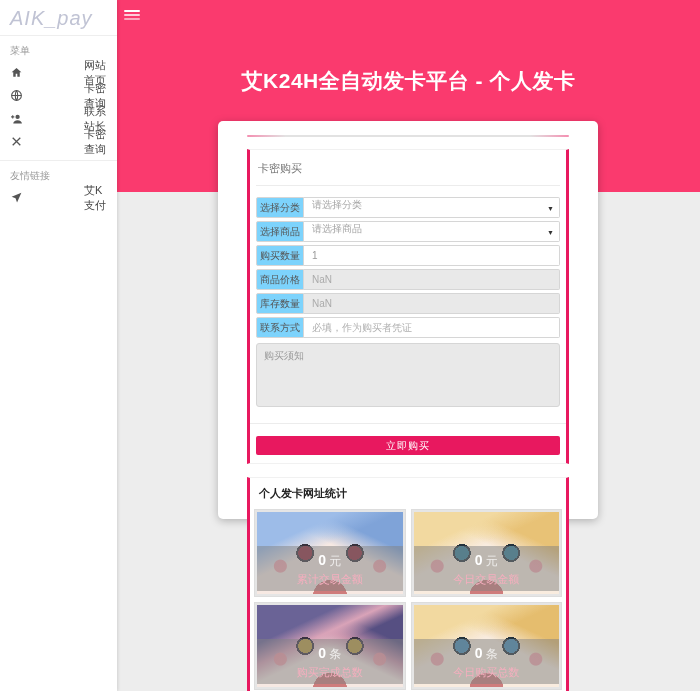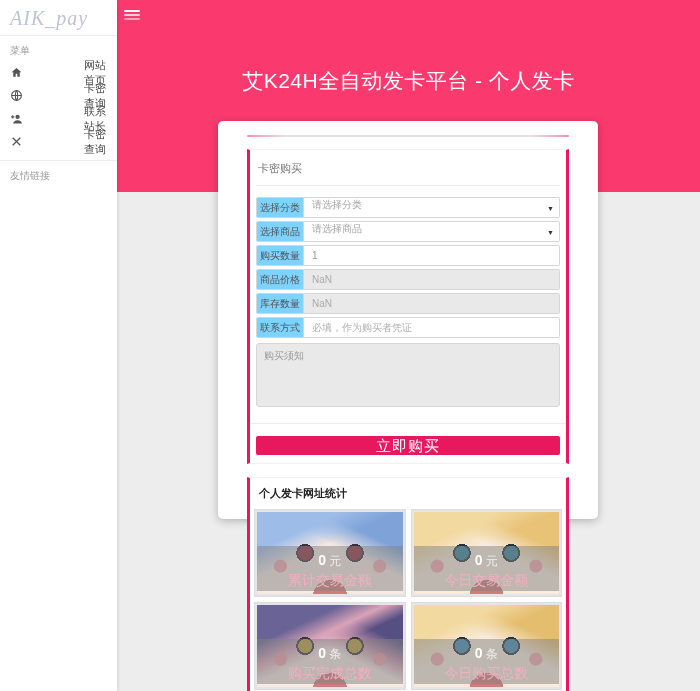--- a/index.html
+++ b/index.html
@@ -5,36 +5,36 @@
   html,body{margin:0;padding:0;}
   body{
     width:700px;height:691px;position:relative;overflow:hidden;
     background:#ededed;
     font-family:"Liberation Sans","DejaVu Sans",sans-serif;
   }
   
   .sidebar{position:absolute;left:0;top:0;width:117px;height:691px;background:#fff;
     box-shadow:1px 0 3px rgba(0,0,0,.12);z-index:10;}
   .logo{padding:7px 10px 4px;font-size:20px;color:#c0c3d4;letter-spacing:1px;
-    font-style:italic;font-weight:300;border-bottom:1px solid #eee;height:24px;cursor:pointer;font-family:Liberation Serif, serif;}
+    font-style:italic;font-weight:300;border-bottom:1px solid #eee;height:24px;cursor:pointer;}
   .side-section-label{font-size:10px;color:#999;padding:8px 10px 3px;}
   .menu-item{display:flex;align-items:center;height:23px;padding:0 10px;cursor:pointer;gap:48px;}
   .mi-icon{width:14px;height:14px;margin-right:13px;display:flex;align-items:center;justify-content:center;}
   .mi-icon svg{width:13px;height:13px;}
   .mi-label{font-size:11px;color:#484848;}
   .side-divider{border-top:1px solid #eee;margin:7px 0 0;}
   
   .main{position:absolute;left:117px;top:0;width:583px;height:691px;}
   .header-bg{position:absolute;top:0;left:0;right:0;height:192px;background:#fa3a6e;}
   .hamburger{position:absolute;top:10px;left:7px;width:16px;height:12px;cursor:pointer;z-index:5;}
   .hamburger span{display:block;height:2px;background:#fff;margin-bottom:2px;border-radius:1px;}
   .hamburger span:nth-child(2){opacity:.75;}
   .hamburger span:nth-child(3){opacity:.55;}
   .page-title{position:absolute;top:67px;left:0;right:0;text-align:center;color:#fff;
-    font-size:21px;font-weight:400;z-index:4;letter-spacing:.5px;}
+    font-size:21px;font-weight:700;z-index:4;letter-spacing:.5px;}
   
   .card{position:absolute;left:101px;top:121px;width:380px;height:398px;background:#fff;
     border-radius:5px;box-shadow:0 2px 8px rgba(0,0,0,.25);box-sizing:border-box;
     padding:14px 29px 8px;z-index:6;}
   .card-hr{height:2px;border-radius:1px;margin-bottom:12px;
     background:linear-gradient(90deg,#f48fb1,#e2e2e2 12%,#e2e2e2 88%,#f48fb1);}
   .panel{border-left:3px solid #e8185f;border-right:3px solid #e8185f;
     border-top:1px solid #f1f1f1;border-bottom:1px solid #f1f1f1;
     background:#fff;box-sizing:border-box;}
   .form-panel{padding:8px 6px;min-height:302px;}
@@ -52,32 +52,32 @@
     border:1px solid #d6d6d6;border-left:none;border-radius:0 2px 2px 0;
     padding:0 8px;font-size:10px;color:#a5a5a5;cursor:pointer;background:#fff;}
   .select-arrow{position:absolute;right:6px;top:50%;transform:translateY(-50%);
     font-size:7px;color:#333;pointer-events:none;}
   .notes{width:100%;height:64px;box-sizing:border-box;background:#e9e9e9;border:1px solid #d6d6d6;
     border-radius:3px;font-size:10px;color:#999;padding:5px 7px;resize:none;margin-top:2px;
     font-family:inherit;outline:none;}
   .notes::placeholder{color:#9b9b9b;}
   .form-divider{border-top:1px solid #ececec;margin:12px -6px;}
   .buy-btn{display:block;width:100%;height:19px;background:#e8185f;color:#fff;border:none;
-    border-radius:2px;font-size:15px;cursor:pointer;font-family:inherit;letter-spacing:1px;line-height:19px;padding:0;}
+    border-radius:2px;font-size:10px;cursor:pointer;font-family:inherit;letter-spacing:1px;line-height:19px;padding:0;}
   
   .stats-panel{margin-top:13px;padding:6px 4px 8px;}
   .stats-title{font-size:11px;font-weight:bold;color:#222;padding:2px 5px 8px;}
   .tiles{display:grid;grid-template-columns:1fr 1fr;gap:5px;}
   .tile{border:1px solid #ddd;background:#e5e5e5;padding:2px;}
   .tile-img{position:relative;height:82px;overflow:hidden;}
   .band{position:absolute;left:0;right:0;bottom:3px;height:45px;background:rgba(130,130,130,.5);
     text-align:center;color:#fff;padding-top:5px;box-sizing:border-box;}
   .band-value{font-size:14px;font-weight:bold;}
   .band-unit{font-size:12px;font-weight:400;opacity:.75;margin-left:3px;}
-  .band-label{font-size:14px;color:#f5aebe;margin-top:2px;}
+  .band-label{font-size:11px;color:#f5aebe;margin-top:2px;}
   
   .t1{background:
     radial-gradient(circle at 33% 50%, #8c2a3c 0 7px, #38323d 7px 9px, rgba(0,0,0,0) 9px),
     radial-gradient(circle at 67% 50%, #8c2a3c 0 7px, #38323d 7px 9px, rgba(0,0,0,0) 9px),
     radial-gradient(circle at 16% 66%, rgba(243,152,163,.8) 0 6px, rgba(0,0,0,0) 7px),
     radial-gradient(circle at 84% 66%, rgba(243,152,163,.8) 0 6px, rgba(0,0,0,0) 7px),
     radial-gradient(ellipse 24px 22px at 50% 102%, #cf7c7c 0 70%, rgba(0,0,0,0) 71%),
     linear-gradient(155deg, #9dbce8 0 26%, rgba(0,0,0,0) 44%),
     linear-gradient(-155deg, #7fa3d8 0 26%, rgba(0,0,0,0) 44%),
     linear-gradient(180deg, #eef3fb 0 12%, rgba(0,0,0,0) 34%),
@@ -157,20 +157,28 @@
         <path d="M5 5l14 14M19 5L5 19"></path>
       </svg>
     </span>
     <span class="mi-label">卡密查询</span>
   </div>
 
   <div class="side-divider"></div>
 
   <div class="side-section-label">友情链接</div>
 
+  <div class="menu-item">
+    <span class="mi-icon">
+      <svg viewBox="0 0 24 24" fill="#555">
+          <path d="M21 3L3 10.8l7.2 2.7L13 21z"></path>
+        </svg>
+    </span>
+    <span class="mi-label">艾K支付</span>
+  </div>
 </div>
 
 <div class="main">
   <div class="header-bg"></div>
 
   <div class="hamburger">
     <span></span>
       <span></span>
       <span></span>
   </div>

